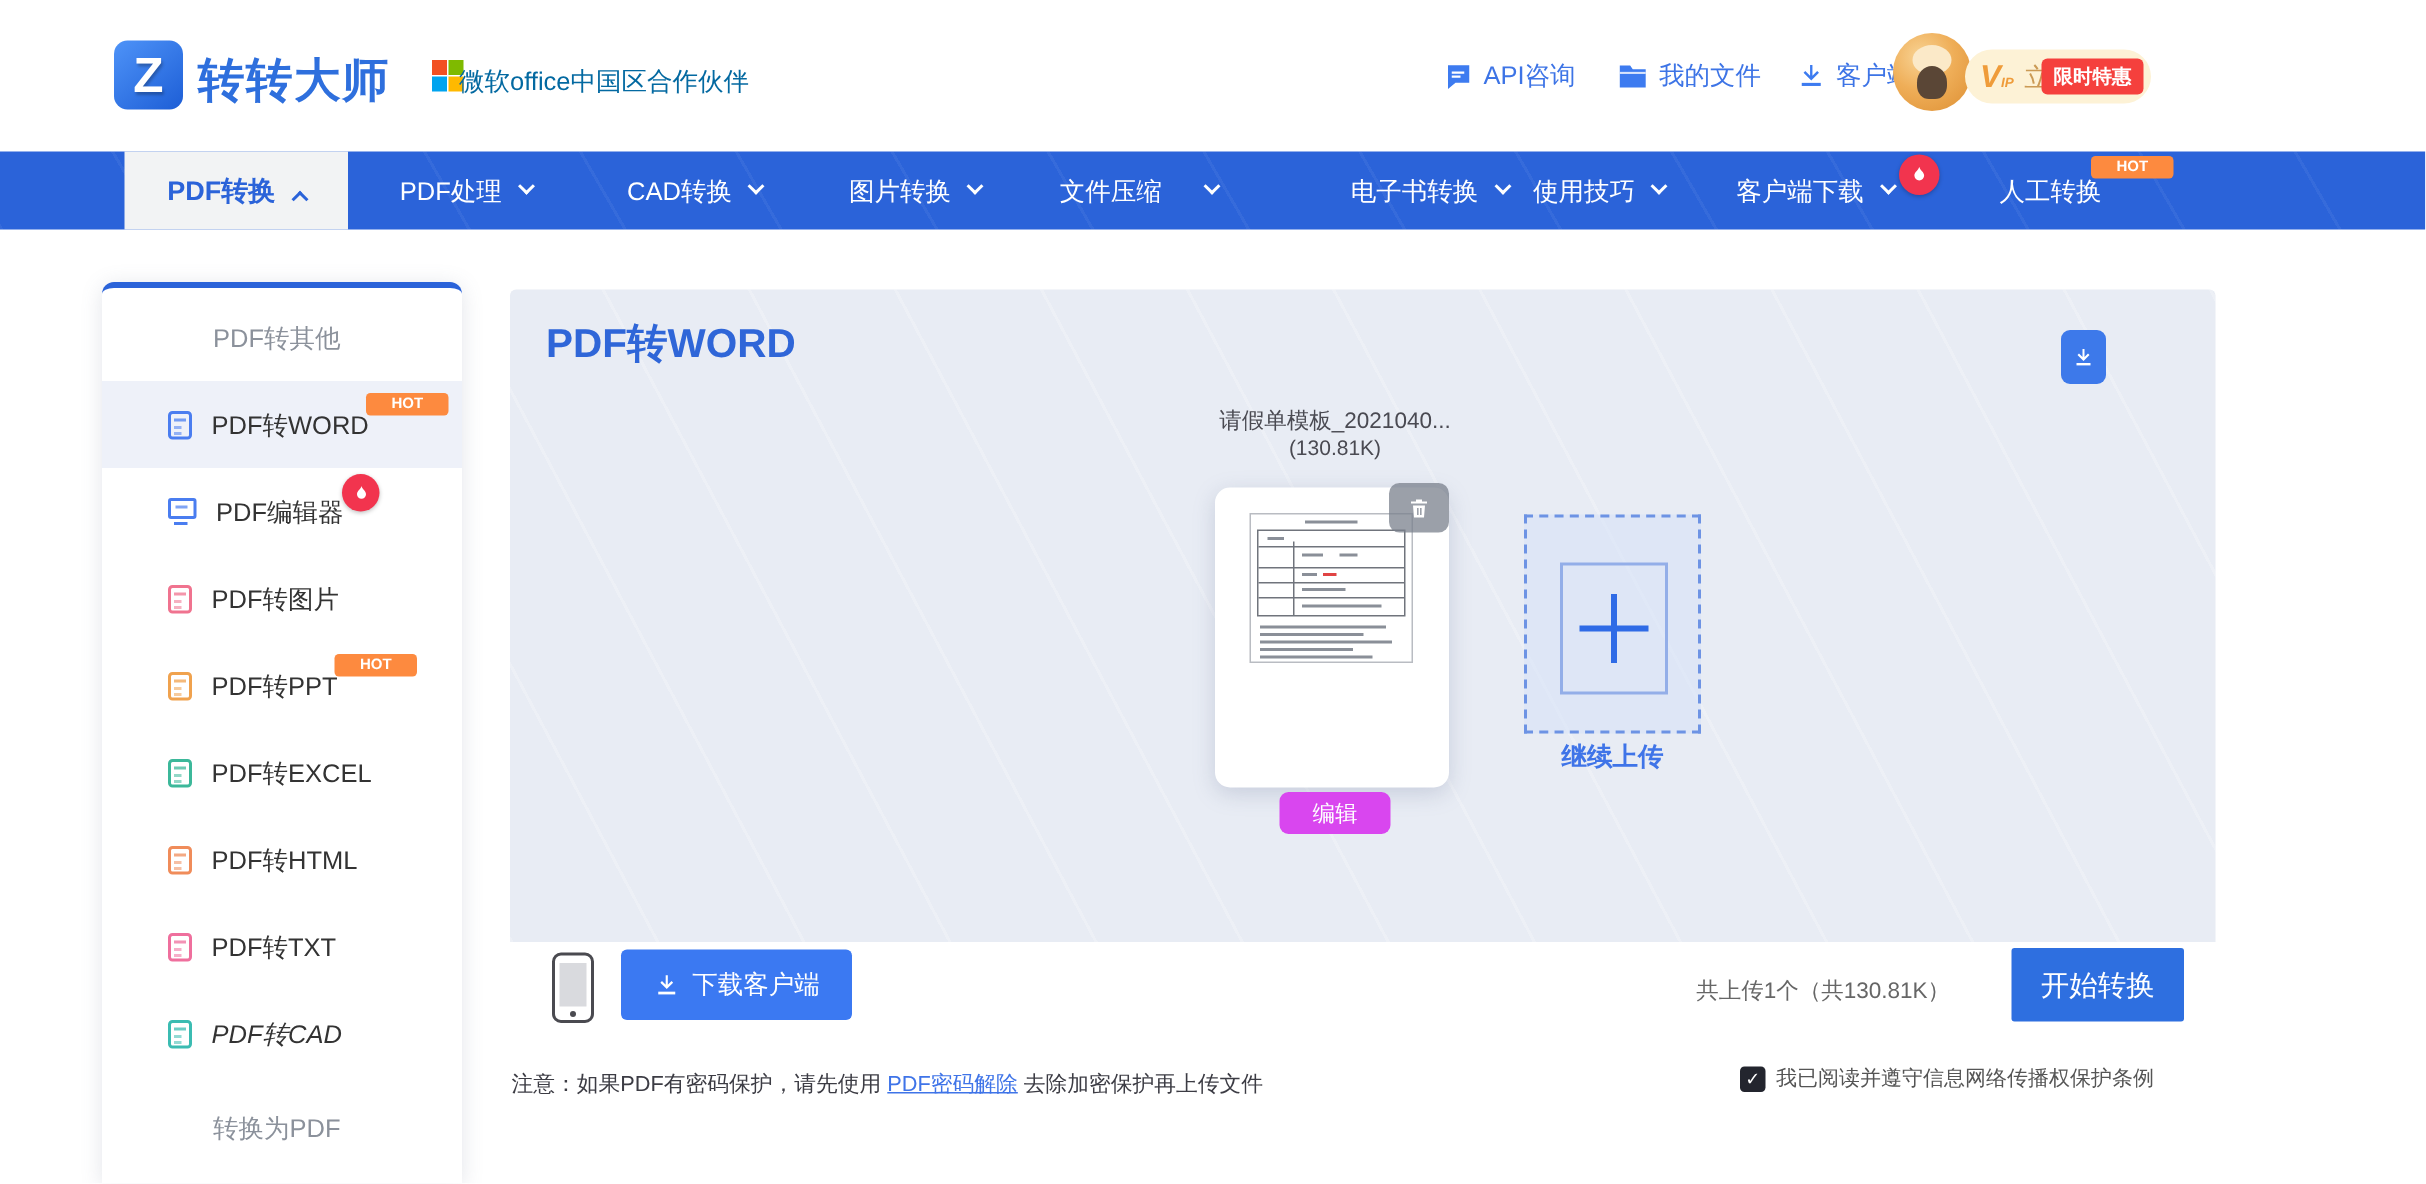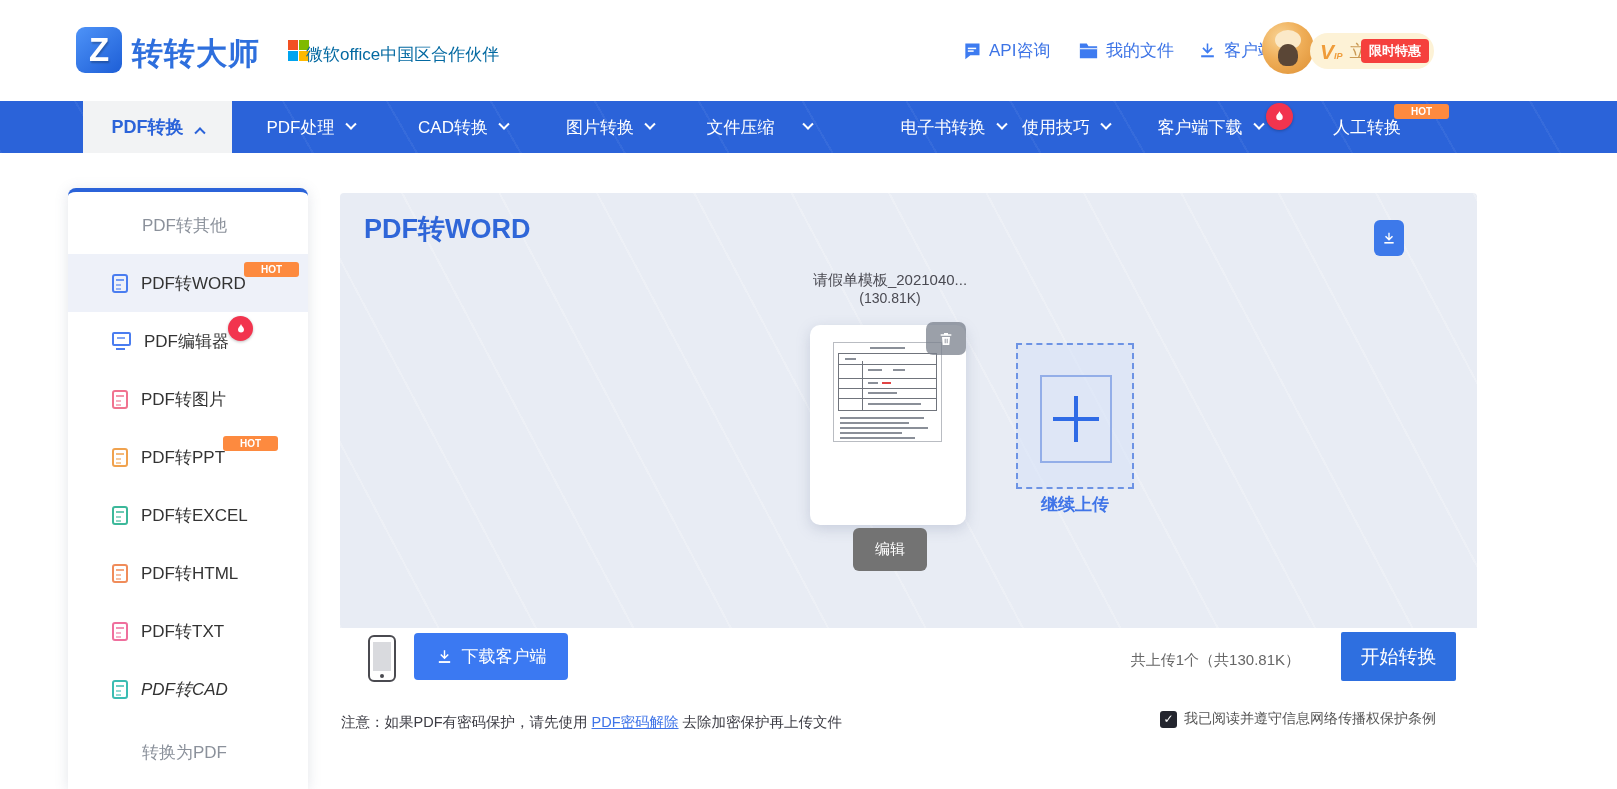--- a/index.html
+++ b/index.html
@@ -112,21 +112,21 @@
   .trash-btn svg { width:16px; height:16px; fill:#fff; }
 
   .thumb { position:absolute; left:23px; top:17px; width:109px; height:100px; background:#fff;
             border:1px solid #b9bcc2; }
   .thumb .bar { position:absolute; height:2px; background:#8a8f98; }
   .thumb .red { background:#e04444; }
   .t-table { position:absolute; left:4px; top:10px; right:4px; height:58px; border:1px solid #70747c; }
   .t-table i { position:absolute; left:0; right:0; height:1px; background:#70747c; }
   .t-table em { position:absolute; top:12%; bottom:0; width:1px; background:#70747c; left:24%; }
 
-  .edit-btn { position:absolute; left:513px; top:335px; width:74px; height:43px; background:#737373;
+  .edit-btn { position:absolute; left:513px; top:335px; width:74px; height:28px; background:#d946ef;
             border-radius:6px; color:#fff; font-size:15px; display:flex; align-items:center;
             justify-content:center; cursor:pointer; z-index:2;text-align:right; }
 
   .upload-box { position:absolute; left:676px; top:150px; width:118px; height:146px;
             border:2px dashed #6d93e4; background:rgba(213,226,247,.55); z-index:2; cursor:pointer; }
   .upload-inner { position:absolute; left:22px; top:30px; width:72px; height:88px;
             border:2px solid #93aee8; }
   .plus { position:absolute; left:50%; top:50%; width:46px; height:46px; transform:translate(-50%,-50%); }
   .plus::before { content:""; position:absolute; left:0; right:0; top:21px; height:4px; background:#2f6be6; }
   .plus::after { content:""; position:absolute; top:0; bottom:0; left:21px; width:4px; background:#2f6be6; }

